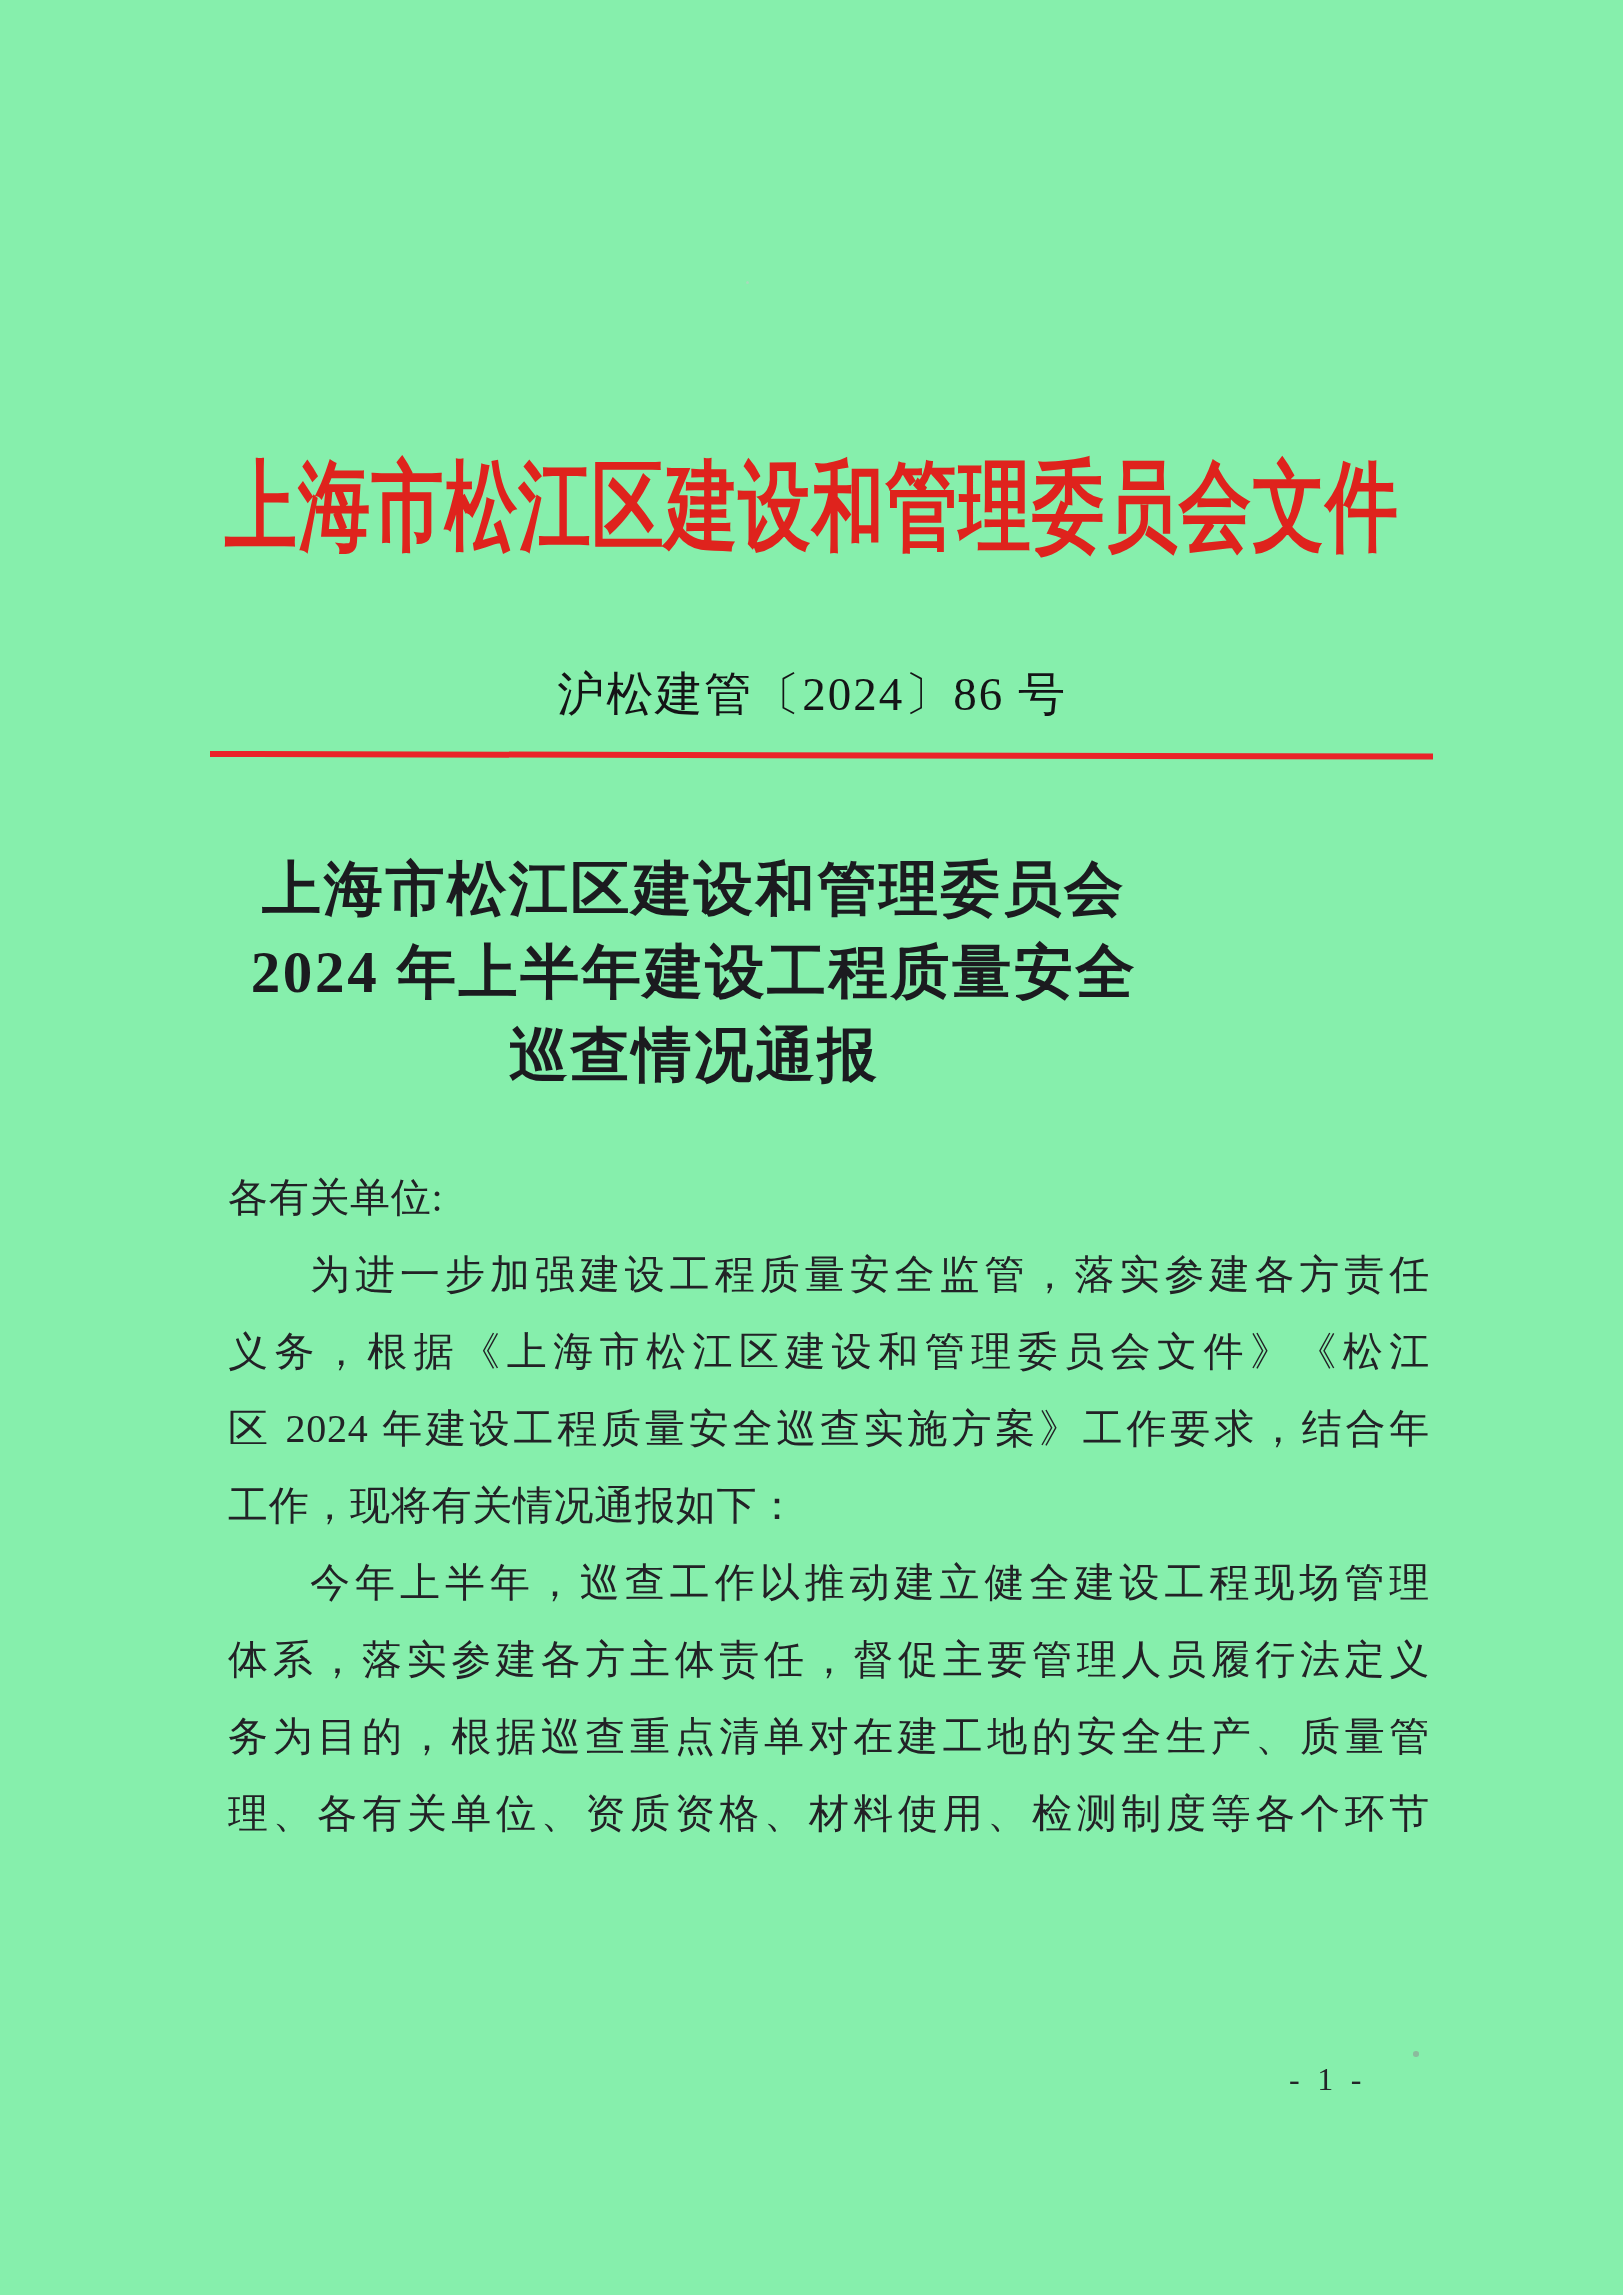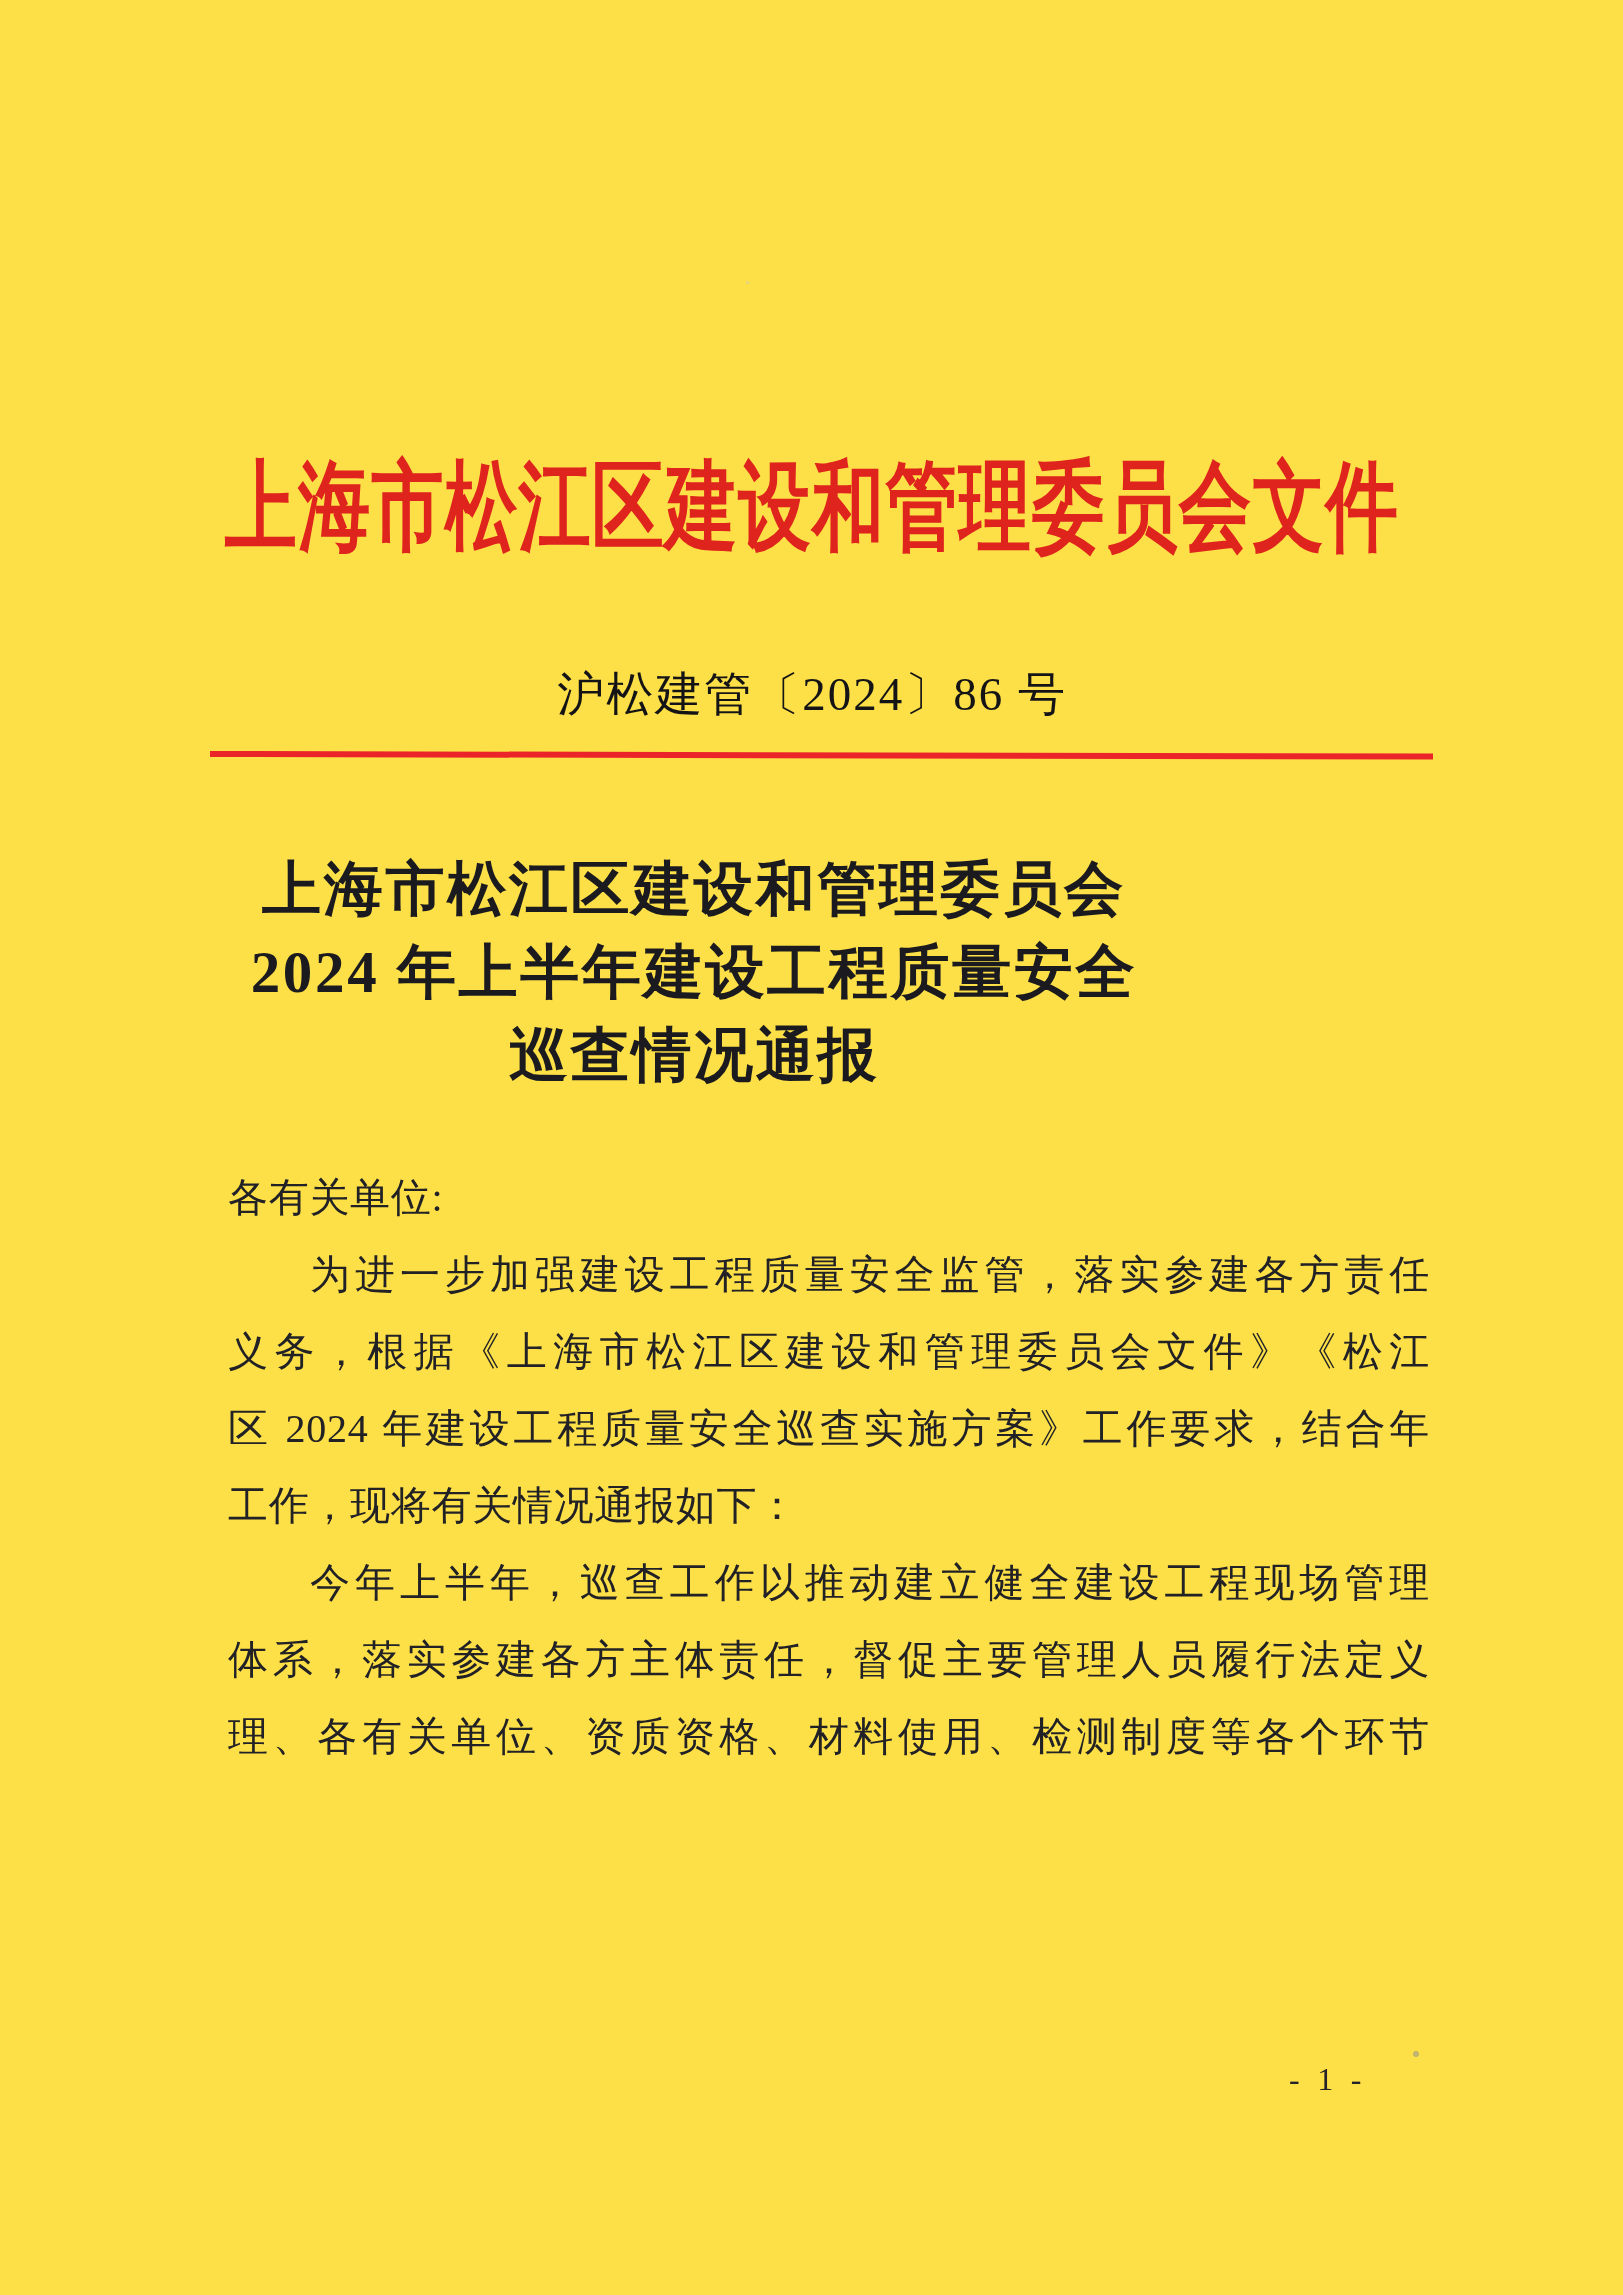--- a/index.html
+++ b/index.html
@@ -11,21 +11,21 @@
   }
   html,body{margin:0;padding:0;}
   body{
     width:1624px;height:2295px;
     background:#f4f4f2;
     font-family:"Liberation Serif","DejaVu Serif",serif;
   }
   .page{
     position:relative;
     width:1624px;height:2295px;
-    background:#fde047;
+    background:#86efac;
     overflow:hidden;
   }
   
   .masthead{
     position:absolute;top:442px;left:0;width:1624px;
     text-align:center;
     font-size:72px;font-weight:900;
     letter-spacing:1.4px;
     color:var(--masthead-red);
     transform:scaleY(1.36);transform-origin:top center;
@@ -124,20 +124,21 @@
     <div class="line">各有关单位:</div>
 
     <div class="line j indent">为进一步加强建设工程质量安全监管，落实参建各方责任</div>
     <div class="line j">义务，根据《上海市松江区建设和管理委员会文件》《松江</div>
     <div class="line j">区 2024 年建设工程质量安全巡查实施方案》工作要求，结合年</div>
     <div class="line">工作，现将有关情况通报如下：</div>
 
 
     <div class="line j indent">今年上半年，巡查工作以推动建立健全建设工程现场管理</div>
     <div class="line j">体系，落实参建各方主体责任，督促主要管理人员履行法定义</div>
+    <div class="line j">务为目的，根据巡查重点清单对在建工地的安全生产、质量管</div>
     <div class="line j">理、各有关单位、资质资格、材料使用、检测制度等各个环节</div>
 
   </div>
 
   <div class="page-number">- 1 -</div>
 
   <div class="scan-speck"></div>
   <div class="scan-speck2"></div>
 
 </div>

